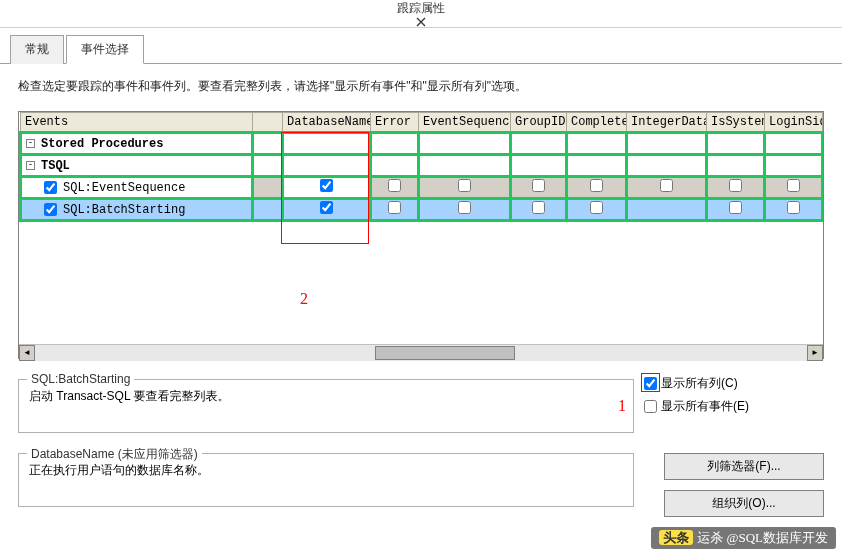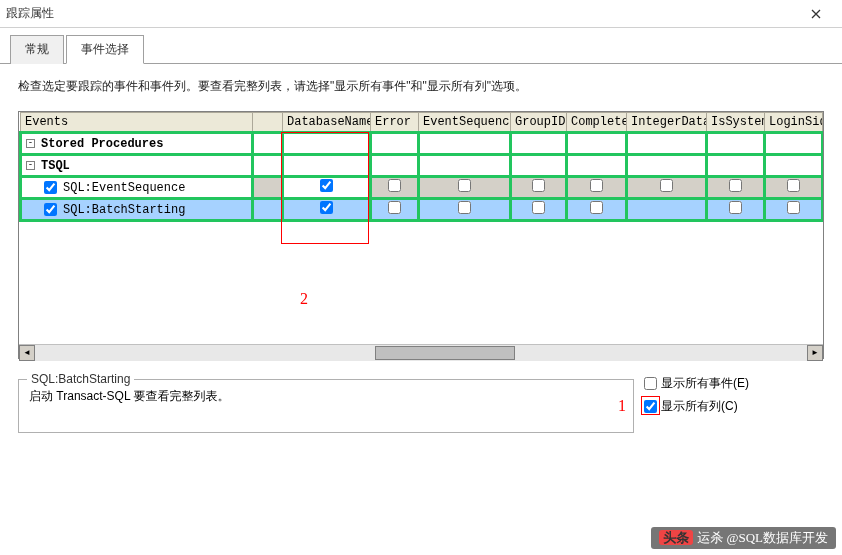--- a/index.html
+++ b/index.html
@@ -1,17 +1,17 @@
 <!DOCTYPE html>
 <html><head>
 <meta charset="utf-8">
 <style>
 * { box-sizing: border-box; margin: 0; padding: 0; }
 body { font-family: "Microsoft YaHei", SimSun, Arial, sans-serif; font-size: 12px; background: #fff; width: 842px; height: 555px; position: relative; overflow: hidden; }
-.titlebar { height: 28px; background: #fff; border-bottom: 1px solid #d0d0d0; display: flex; align-items: center; padding: 0 6px; }
+.titlebar { height: 28px; background: #fff; border-bottom: 1px solid #d0d0d0; display: flex; align-items: center; padding: 0 6px; flex-direction: column; }
 .titlebar-title { flex: 1; color: #333; }
 .close-btn { width: 40px; height: 28px; display: flex; align-items: center; justify-content: center; cursor: pointer; }
 .close-btn svg { width: 10px; height: 10px; }
 .tabs-row { display: flex; padding: 6px 10px 0 10px; border-bottom: 1px solid #a0a0a0; gap: 0; }
 .tab { padding: 5px 14px; border: 1px solid #a0a0a0; border-bottom: none; background: #f0f0f0; margin-right: 2px; color: #333; position: relative; top: 1px; cursor: pointer; }
 .tab.active { background: #fff; border-bottom: 1px solid #fff; }
 .content-area { padding: 14px 18px 10px 18px; }
 .instruction { color: #222; margin-bottom: 16px; }
 .grid-container { border: 1px solid #808080; background: #fff; height: 248px; position: relative; }
 .grid-scroll { overflow: hidden; height: 232px; }
@@ -45,21 +45,21 @@
 .sb-thumb { position: absolute; left: 340px; width: 140px; height: 14px; top: 1px; background: #c0c0c0; border: 1px solid #808080; }
 .fieldset { border: 1px solid #b0b0b0; margin-top: 10px; padding: 8px 10px 10px 10px; position: relative; }
 .fieldset-legend { position: absolute; top: -8px; left: 8px; background: #fff; padding: 0 4px; color: #333; }
 .lower-row { display: flex; gap: 10px; margin-top: 10px; }
 .lower-left { flex: 1; }
 .lower-right { width: 180px; display: flex; flex-direction: column; gap: 6px; padding-top: 6px; }
 .chk-row { display: flex; align-items: center; gap: 4px; }
 .btn { background: #e8e8e8; border: 1px solid #808080; padding: 4px 0; text-align: center; cursor: pointer; width: 160px; align-self: flex-end; margin-top: 4px; }
 .red-box-1 { border: 1px solid red; position: absolute; }
 .watermark { position: absolute; bottom: 6px; right: 6px; color: #fff; background: rgba(60,60,60,0.7); padding: 2px 8px; font-size: 13px; border-radius: 3px; font-family: "Microsoft YaHei"; }
-.watermark .head { background: #ef4444; color: #333; border-radius: 3px; padding: 0 4px; margin-right: 4px; font-weight: bold; }
+.watermark .head { background: #fde047; color: #333; border-radius: 3px; padding: 0 4px; margin-right: 4px; font-weight: bold; }
 input[type=checkbox] { width: 13px; height: 13px; }
 input[type=checkbox].grayed { accent-color: #808080; }
 </style>
 </head>
 <body>
 
 <div class="titlebar">
   <span class="titlebar-title">跟踪属性</span>
   <div class="close-btn">
     <svg viewBox="0 0 10 10">
@@ -175,31 +175,43 @@
   <div class="red-annotation" style="left:300px; top:290px;">2</div>
 
   <div class="lower-row">
     <div class="lower-left">
       <div class="fieldset" style="height:54px;">
         <div class="fieldset-legend">SQL:BatchStarting</div>
         <div>启动 Transact-SQL 要查看完整列表。</div>
       </div>
     </div>
     <div class="lower-right" style="position:relative;">
-      <div class="chk-row">
-          <input type="checkbox" style="">
-          <span>显示所有事件(E)</span>
-        </div>
       <div class="chk-row" style="position:relative;">
         <div class="red-box-1" style="left:-3px; top:-2px; width:19px; height:19px;"></div>
         <input type="checkbox" checked="" style="">
           <span>显示所有列(C)</span>
       </div>
+      <div class="chk-row">
+          <input type="checkbox" style="">
+          <span>显示所有事件(E)</span>
+        </div>
       <div class="red-annotation" style="position:absolute; left:-26px; top:28px;">1</div>
     </div>
   </div>
 
+  <div class="lower-row">
+    <div class="lower-left">
+      <div class="fieldset" style="height:54px;">
+        <div class="fieldset-legend">DatabaseName (未应用筛选器)</div>
+        <div>正在执行用户语句的数据库名称。</div>
+      </div>
+    </div>
+    <div class="lower-right">
+      <div class="btn">列筛选器(F)...</div>
+      <div class="btn">组织列(O)...</div>
+    </div>
+  </div>
 
 </div>
 
 <div class="watermark">
   <span class="head">头条</span><span>运杀 @SQL数据库开发</span>
 </div>
 
 </body></html>

